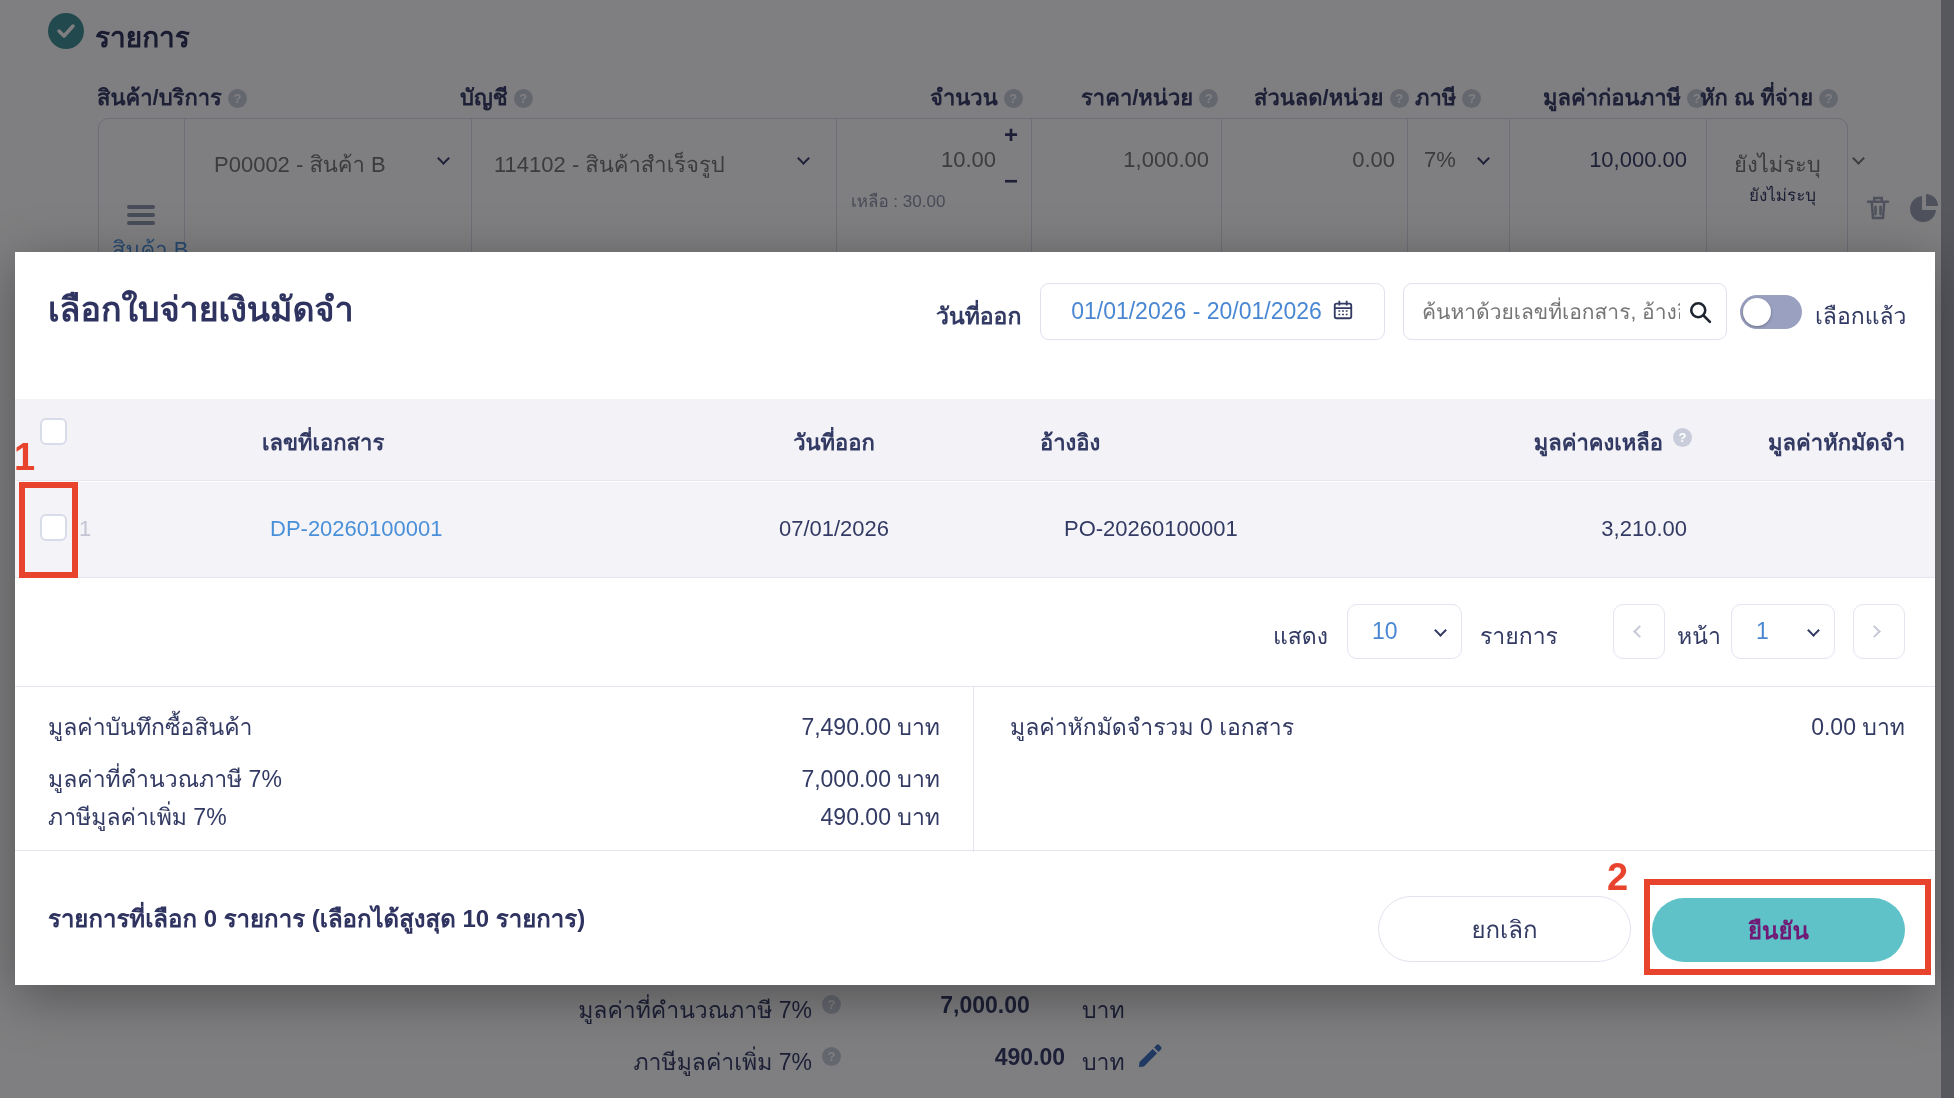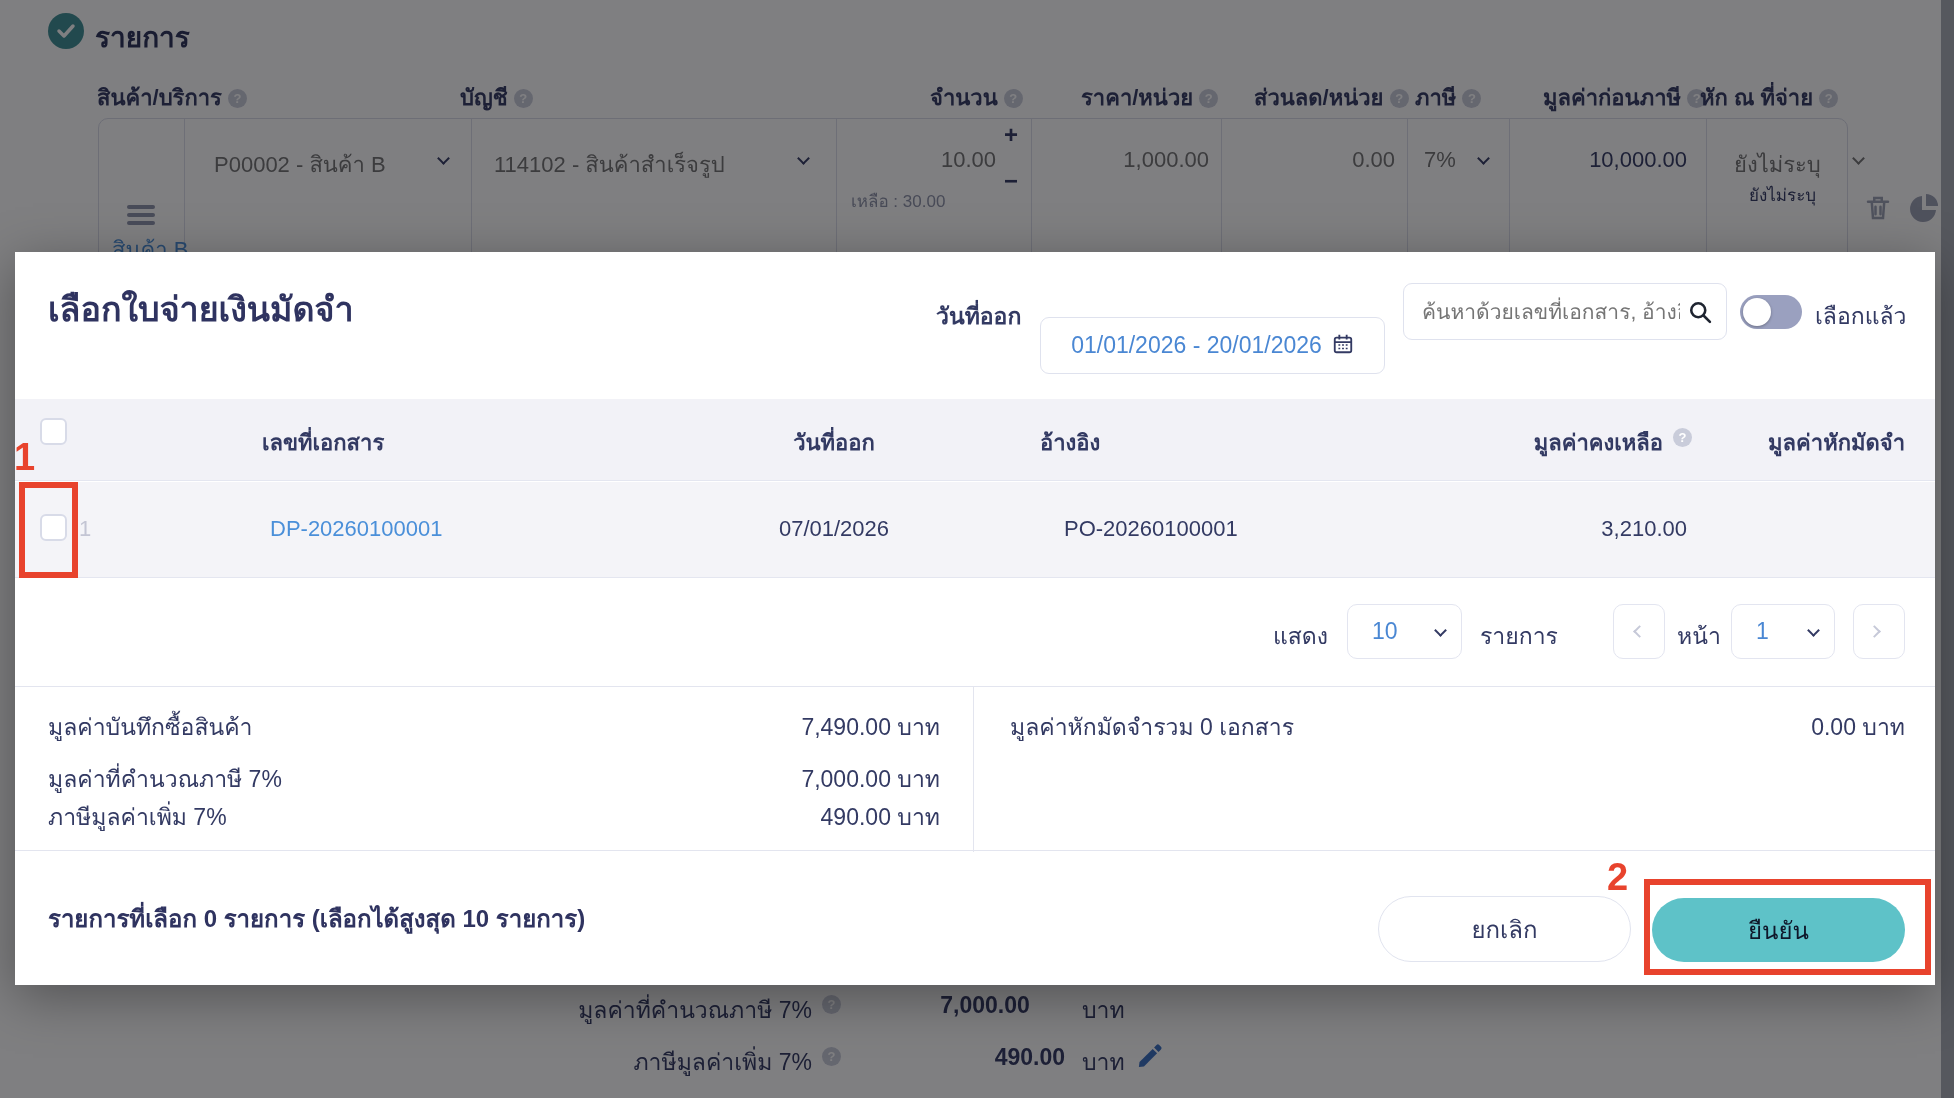--- a/index.html
+++ b/index.html
@@ -141,21 +141,21 @@
   </div>
 
   <div class="abs" id="dim"></div>
 
   <div class="abs" id="modal">
 
     <div class="abs bold" style="left:33px;top:30px;font-size:34px;color:#2f3360;">เลือกใบจ่ายเงินมัดจำ</div>
 
     <div class="abs t23 navy bold" style="left:921px;top:46px;">วันที่ออก</div>
 
-    <div class="abs inputbox" style="left:1025px;top:31px;width:345px;height:57px;display:flex;align-items:center;justify-content:center;gap:10px;margin-top:34px;">
+    <div class="abs inputbox" style="left:1025px;top:31px;width:345px;height:57px;display:flex;align-items:center;justify-content:center;gap:10px;">
       <span class="t23" style="color:#4a87d3;">01/01/2026 - 20/01/2026</span>
       <span>
         <svg width="22" height="22" viewBox="0 0 24 24" fill="none" stroke="#333a63" stroke-width="2">
           <rect x="3" y="5" width="18" height="16" rx="2"></rect>
             <path d="M8 2v5M16 2v5M3 10h18"></path>
           <path d="M7 13h2M11 13h2M15 13h2M7 17h2M11 17h2M15 17h2" stroke-width="1.6"></path>
           </svg>
       </span>
     </div>
 
@@ -223,21 +223,21 @@
 
       <div class="abs t23 navy" style="left:33px;top:112px;">ภาษีมูลค่าเพิ่ม 7%</div>
       <div class="abs t23 navy" style="left:600px;top:112px;width:325px;text-align:right;">490.00 บาท</div>
 
       <div class="abs t23 navy" style="left:995px;top:22px;">มูลค่าหักมัดจำรวม 0 เอกสาร</div>
       <div class="abs t23 navy" style="left:1590px;top:22px;width:300px;text-align:right;">0.00 บาท</div>
     </div>
 
     <div class="abs bold" style="left:33px;top:647px;font-size:24px;color:#2f3360;">รายการที่เลือก 0 รายการ (เลือกได้สูงสุด 10 รายการ)</div>
     <div class="abs pill" style="left:1363px;top:634px;width:253px;border:1px solid #e1e4ef;background:#fff;color:#333a63;">ยกเลิก</div>
-    <div class="abs pill" style="left:1637px;top:636px;width:253px;height:64px;background:#5ec2c8;color:#0f172a;">ยืนยัน</div>
+    <div class="abs pill" style="left:1637px;top:636px;width:253px;height:64px;background:#5ec2c8;color:#701a75;font-weight:bold;">ยืนยัน</div>
   </div>
 
   <div class="abs ann-num" style="left:14px;top:436px;">1</div>
   <div class="abs ann-rect" style="left:19px;top:482px;width:59px;height:96px;"></div>
   <div class="abs ann-num" style="left:1607px;top:856px;">2</div>
   <div class="abs ann-rect" style="left:1644px;top:879px;width:287px;height:96px;"></div>
 
 </div>
 
 </body></html>

